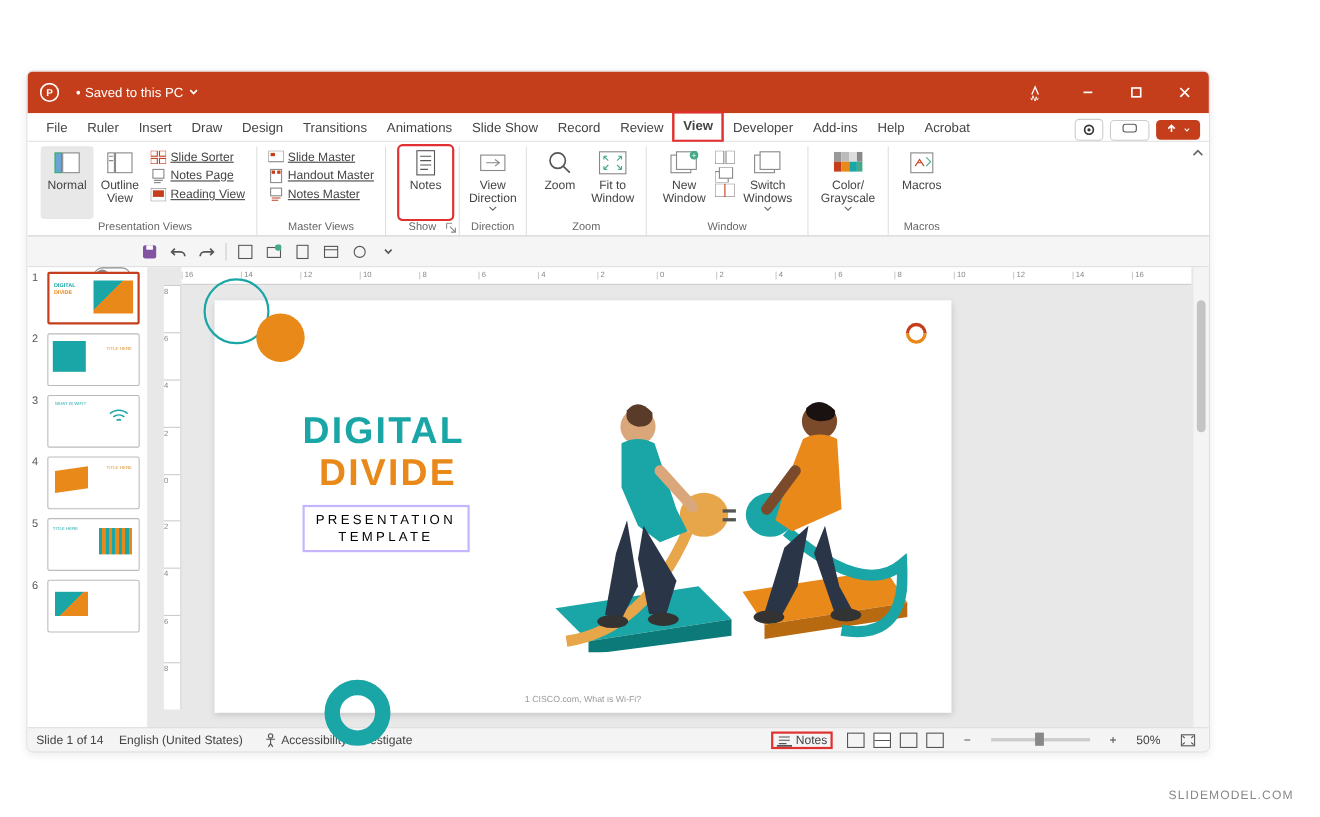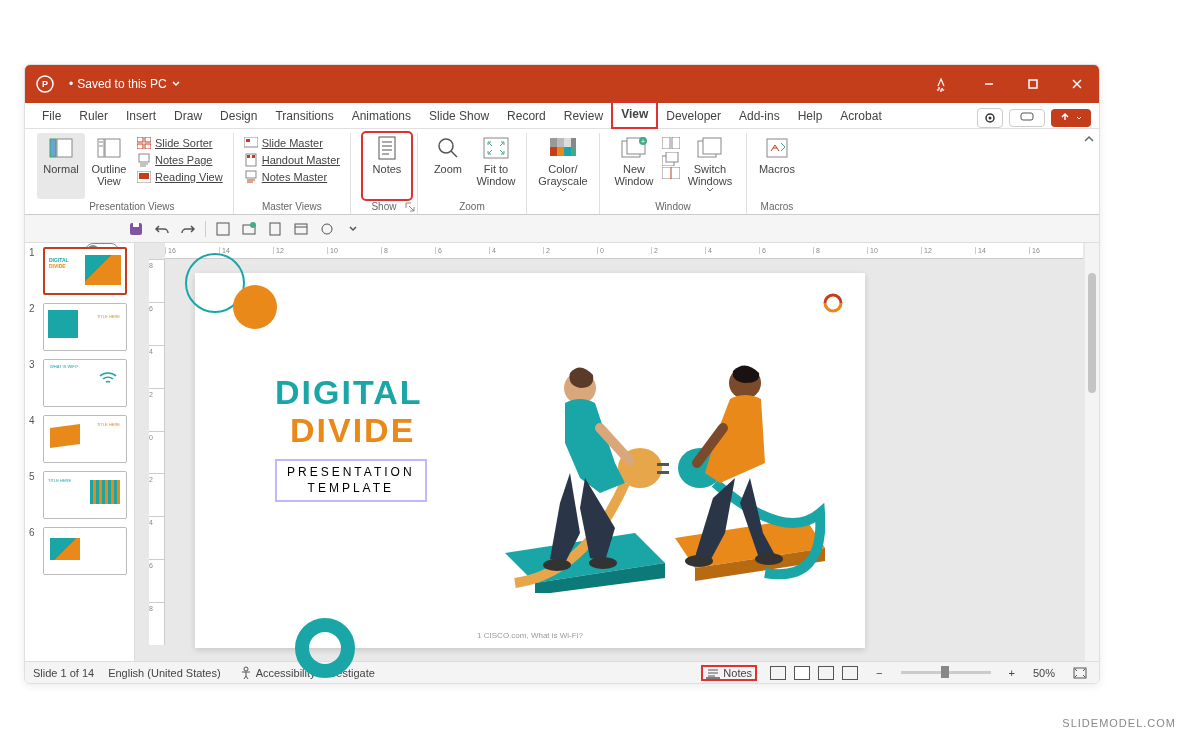--- a/index.html
+++ b/index.html
@@ -268,20 +268,37 @@
             </div>
           <div>Notes</div>
         </div>
       </div>
       <div class="group-label">Show</div>
       <svg class="launcher" viewBox="0 0 10 10">
           <path d="M1 1h5M1 1v5M4 4l5 5M9 5v4h-4" stroke="#888" fill="none"></path>
         </svg>
     </div>
 
+    <div class="group">
+      <div class="group-inner">
+        <div class="big-btn">
+          <div class="ico">
+              <svg width="24" height="20">
+                <rect x="1" y="3" width="22" height="14" fill="none" stroke="#888"></rect>
+                <path d="M6 10h12M14 7l4 3-4 3" stroke="#888" fill="none"></path>
+              </svg>
+            </div>
+          <div style="text-align:center;line-height:1.1">View Direction</div>
+          <svg width="8" height="6">
+              <path d="M1 1l3 3 3-3" stroke="#666" fill="none"></path>
+            </svg>
+        </div>
+      </div>
+      <div class="group-label">Direction</div>
+    </div>
 
     <div class="group">
       <div class="group-inner">
         <div class="big-btn">
           <div class="ico">
               <svg width="24" height="24">
                 <circle cx="10" cy="10" r="7" fill="none" stroke="#555" stroke-width="1.5"></circle>
                 <line x1="15" y1="15" x2="21" y2="21" stroke="#555" stroke-width="1.5"></line>
               </svg>
             </div>
@@ -291,20 +308,69 @@
           <div class="ico">
               <svg width="26" height="22">
                 <rect x="1" y="1" width="24" height="20" fill="none" stroke="#888"></rect>
                 <path d="M5 5l4 4M5 5h3M5 5v3M21 5l-4 4M21 5h-3M21 5v3M5 17l4-4M5 17h3M5 17v-3M21 17l-4-4M21 17h-3M21 17v-3" stroke="#4a8" fill="none"></path>
               </svg>
             </div>
           <div style="text-align:center;line-height:1.1">Fit to Window</div>
         </div>
       </div>
       <div class="group-label">Zoom</div>
+    </div>
+
+    <div class="group">
+      <div class="group-inner">
+        <div class="big-btn" style="width:56px">
+          <div class="ico">
+              <svg width="26" height="22">
+                <rect x="1" y="4" width="18" height="16" fill="none" stroke="#888"></rect>
+                <rect x="6" y="1" width="18" height="16" fill="#fff" stroke="#888"></rect>
+                <circle cx="22" cy="4" r="4" fill="#4a8"></circle>
+                <text x="22" y="7" font-size="7" fill="#fff" text-anchor="middle">+</text>
+              </svg>
+            </div>
+          <div style="text-align:center;line-height:1.1">New Window</div>
+        </div>
+        <div class="small-list" style="padding-top:4px">
+          <div style="width:18px;height:14px">
+              <svg width="18" height="12">
+                <rect x="0" y="0" width="8" height="12" fill="none" stroke="#888"></rect>
+                <rect x="10" y="0" width="8" height="12" fill="none" stroke="#888"></rect>
+              </svg>
+            </div>
+          <div style="width:18px;height:14px">
+              <svg width="18" height="14">
+                <rect x="0" y="4" width="12" height="10" fill="#fff" stroke="#888"></rect>
+                <rect x="4" y="0" width="12" height="10" fill="#fff" stroke="#888"></rect>
+              </svg>
+            </div>
+          <div style="width:18px;height:14px">
+              <svg width="18" height="12">
+                <rect x="0" y="0" width="18" height="12" fill="none" stroke="#888"></rect>
+                <line x1="9" y1="0" x2="9" y2="12" stroke="#c43e1c"></line>
+              </svg>
+            </div>
+        </div>
+        <div class="big-btn" style="width:60px">
+          <div class="ico">
+              <svg width="26" height="22">
+                <rect x="1" y="4" width="18" height="16" fill="none" stroke="#888"></rect>
+                <rect x="6" y="1" width="18" height="16" fill="#fff" stroke="#888"></rect>
+              </svg>
+            </div>
+          <div style="text-align:center;line-height:1.1">Switch Windows</div>
+          <svg width="8" height="6">
+              <path d="M1 1l3 3 3-3" stroke="#666" fill="none"></path>
+            </svg>
+        </div>
+      </div>
+      <div class="group-label">Window</div>
     </div>
 
     <div class="group">
       <div class="group-inner">
         <div class="big-btn" style="width:60px">
           <div class="ico">
               <svg width="28" height="20">
                 <rect x="0" y="0" width="7" height="9" fill="#999"></rect>
                 <rect x="7" y="0" width="7" height="9" fill="#bbb"></rect>
                 <rect x="14" y="0" width="7" height="9" fill="#ddd"></rect>
@@ -315,69 +381,20 @@
                 <rect x="21" y="9" width="7" height="9" fill="#4a8"></rect>
               </svg>
             </div>
           <div style="text-align:center;line-height:1.1">Color/ Grayscale</div>
           <svg width="8" height="6">
               <path d="M1 1l3 3 3-3" stroke="#666" fill="none"></path>
             </svg>
         </div>
       </div>
       <div class="group-label"></div>
-    </div>
-
-    <div class="group">
-      <div class="group-inner">
-        <div class="big-btn" style="width:56px">
-          <div class="ico">
-              <svg width="26" height="22">
-                <rect x="1" y="4" width="18" height="16" fill="none" stroke="#888"></rect>
-                <rect x="6" y="1" width="18" height="16" fill="#fff" stroke="#888"></rect>
-                <circle cx="22" cy="4" r="4" fill="#4a8"></circle>
-                <text x="22" y="7" font-size="7" fill="#fff" text-anchor="middle">+</text>
-              </svg>
-            </div>
-          <div style="text-align:center;line-height:1.1">New Window</div>
-        </div>
-        <div class="small-list" style="padding-top:4px">
-          <div style="width:18px;height:14px">
-              <svg width="18" height="12">
-                <rect x="0" y="0" width="8" height="12" fill="none" stroke="#888"></rect>
-                <rect x="10" y="0" width="8" height="12" fill="none" stroke="#888"></rect>
-              </svg>
-            </div>
-          <div style="width:18px;height:14px">
-              <svg width="18" height="14">
-                <rect x="0" y="4" width="12" height="10" fill="#fff" stroke="#888"></rect>
-                <rect x="4" y="0" width="12" height="10" fill="#fff" stroke="#888"></rect>
-              </svg>
-            </div>
-          <div style="width:18px;height:14px">
-              <svg width="18" height="12">
-                <rect x="0" y="0" width="18" height="12" fill="none" stroke="#888"></rect>
-                <line x1="9" y1="0" x2="9" y2="12" stroke="#c43e1c"></line>
-              </svg>
-            </div>
-        </div>
-        <div class="big-btn" style="width:60px">
-          <div class="ico">
-              <svg width="26" height="22">
-                <rect x="1" y="4" width="18" height="16" fill="none" stroke="#888"></rect>
-                <rect x="6" y="1" width="18" height="16" fill="#fff" stroke="#888"></rect>
-              </svg>
-            </div>
-          <div style="text-align:center;line-height:1.1">Switch Windows</div>
-          <svg width="8" height="6">
-              <path d="M1 1l3 3 3-3" stroke="#666" fill="none"></path>
-            </svg>
-        </div>
-      </div>
-      <div class="group-label">Window</div>
     </div>
 
     <div class="group" style="border-right:none">
       <div class="group-inner">
         <div class="big-btn">
           <div class="ico">
               <svg width="24" height="22">
                 <rect x="2" y="2" width="20" height="18" fill="none" stroke="#888"></rect>
                 <path d="M6 14l4-6 4 6M8 11h4" stroke="#c43e1c" fill="none"></path>
                 <path d="M16 6l4 4-4 4" stroke="#4a8" fill="none"></path>

